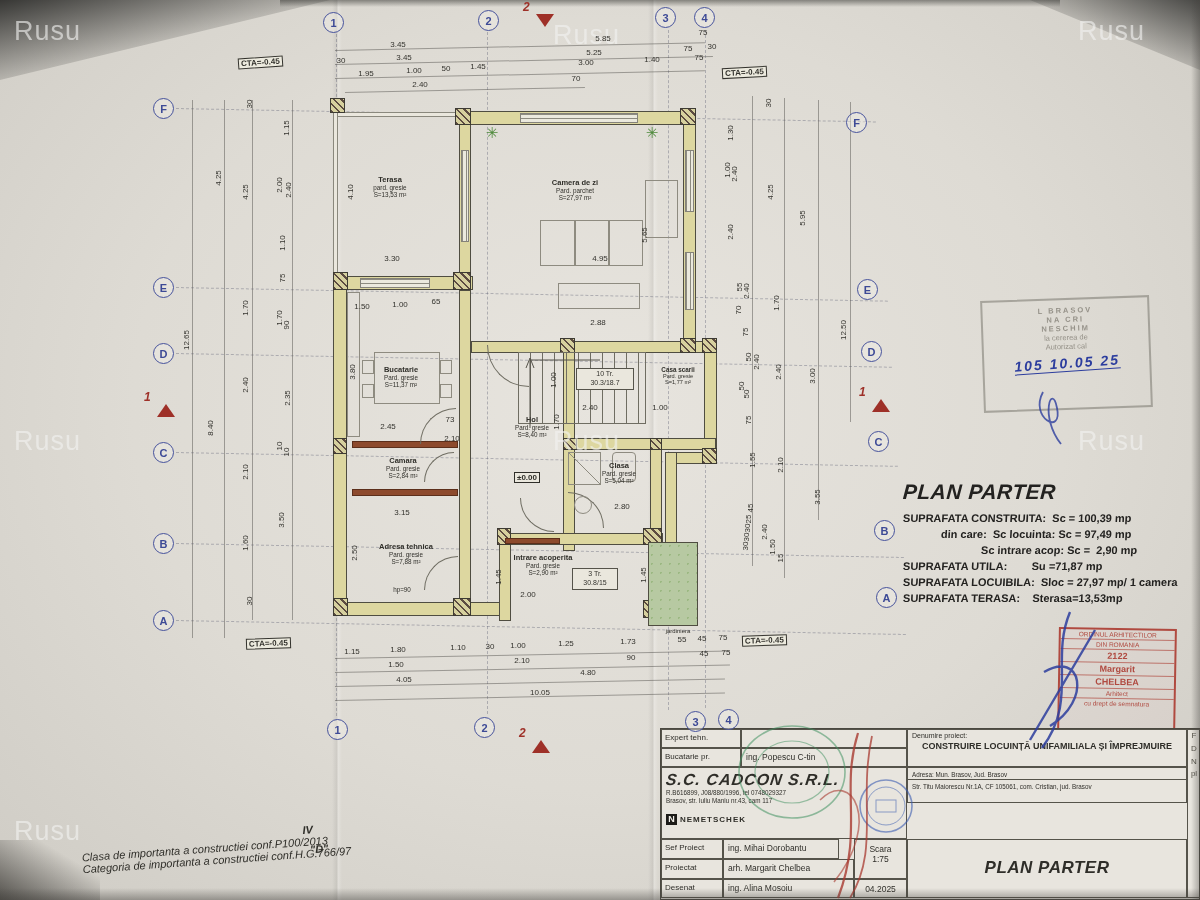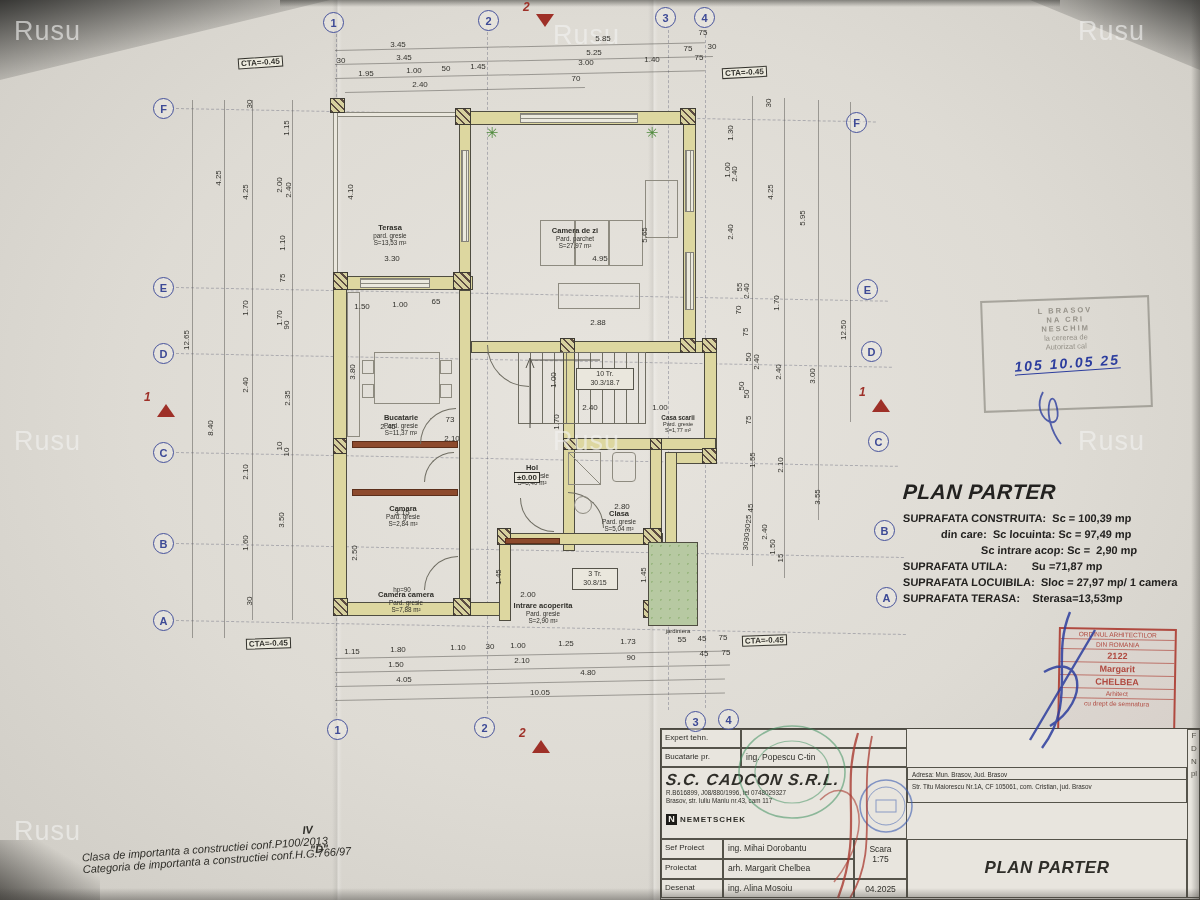--- a/index.html
+++ b/index.html
@@ -41,21 +41,21 @@
   .furn{position:absolute;border:1px solid #8e8b80;box-sizing:border-box;}
   .arc{position:absolute;border:1px solid #6f6d62;border-width:0 0 1px 1px;border-radius:0 0 0 100%;box-sizing:border-box;}
   #stairs{position:absolute;left:518px;top:352px;width:128px;height:72px;border:1px solid #6f6d62;
     background:repeating-linear-gradient(90deg,transparent 0 11px,#6f6d62 11px 12px);box-sizing:border-box;}
   .notebox{position:absolute;border:1px solid #55534a;background:#eae7dd;text-align:center;font-size:7px;color:#34332e;line-height:1.25;padding:1px 2px;}
   #jardiniera{position:absolute;left:648px;top:542px;width:50px;height:84px;border:1px solid #4f4d41;
     background:radial-gradient(circle at 30% 30%,#9cb883 12%,#b7c9a2 13%) 0 0/9px 9px,#c2cfae;box-sizing:border-box;}
   .plant{position:absolute;color:#4f8a3c;font-size:15px;transform:translate(-50%,-50%);}
   
   .room{position:absolute;transform:translate(-50%,0);text-align:center;color:#2f2e29;width:max-content;}
-  .rn{font-size:7.5px;font-weight:bold;margin-top:48px;}
+  .rn{font-size:7.5px;font-weight:bold;}
   .rd{font-size:6.3px;}
   .level{position:absolute;border:1px solid #2f2e29;font-weight:bold;font-size:8px;padding:0 2px;background:#eae7dd;color:#2f2e29;}
   
   #areas{position:absolute;left:903px;top:480px;width:297px;color:#232220;}
   #areas h1{margin:0 0 8px 0;font-size:21px;font-style:italic;letter-spacing:.5px;transform:skewX(-4deg);}
   .area-line{font-weight:bold;font-size:11px;white-space:pre;margin:4px 0;transform:skewX(-3deg);}
   .area-line.i1{padding-left:38px;}
   .area-line.i2{padding-left:78px;}
   
   #stamp-top{position:absolute;left:982px;top:298px;width:165px;height:108px;border:2px solid rgba(120,118,110,.55);transform:rotate(-2deg);color:rgba(125,122,112,.75);text-align:center;font-size:7.5px;}
@@ -226,21 +226,21 @@
     <div class="rn">Bucatarie</div>
       <div class="rd">Pard. gresie</div>
       <div class="rd">S=11,37 m²</div>
   </div>
   <div class="room" style="left:403px;top:456px">
     <div class="rn">Camara</div>
       <div class="rd">Pard. gresie</div>
       <div class="rd">S=2,84 m²</div>
   </div>
   <div class="room" style="left:406px;top:542px">
-    <div class="rn">Camera camera</div>
+    <div class="rn">Adresa tehnica</div>
       <div class="rd">Pard. gresie</div>
       <div class="rd">S=7,88 m²</div>
   </div>
   <div class="room" style="left:402px;top:586px">
     <div class="rd">hp=90</div>
   </div>
   <div class="room" style="left:532px;top:415px">
     <div class="rn">Hol</div>
       <div class="rd">Pard. gresie</div>
       <div class="rd">S=8,40 m²</div>
@@ -310,32 +310,36 @@
     <div class="tb-abs" style="left:0;top:38px;width:246px;height:72px;padding:3px 4px">
       <div id="tb-company">S.C. CADCON S.R.L.</div>
       <div class="tb-tiny">R.B616899, J08/880/1996, tel 0748029327</div>
       <div class="tb-tiny">Brasov, str. Iuliu Maniu nr.43, cam 117</div>
       <div style="margin-top:3px">
         <span id="nlogo">N</span><span style="font-weight:bold;font-size:8px;letter-spacing:1px">NEMETSCHEK</span>
       </div>
     </div>
 
     <div class="tb-abs tb-lab" style="left:0;top:110px;width:62px;height:20px">Sef Proiect</div>
-    <div class="tb-abs tb-val" style="left:62px;top:110px;width:131px;height:20px">ing. Mihai Dorobantu</div>
+    <div class="tb-abs tb-val" style="left:62px;top:110px;width:116px;height:20px">ing. Mihai Dorobantu</div>
     <div class="tb-abs tb-lab" style="left:0;top:130px;width:62px;height:20px">Proiectat</div>
     <div class="tb-abs tb-val" style="left:62px;top:130px;width:131px;height:20px">arh. Margarit Chelbea</div>
     <div class="tb-abs tb-lab" style="left:0;top:150px;width:62px;height:19px">Desenat</div>
     <div class="tb-abs tb-val" style="left:62px;top:150px;width:131px;height:19px">ing. Alina Mosoiu</div>
 
     <div class="tb-abs" style="left:193px;top:110px;width:53px;height:40px;text-align:center;font-size:8.5px;padding-top:4px">
       <div>Scara</div>
         <div style="font-weight:normal">1:75</div>
     </div>
     <div class="tb-abs" style="left:193px;top:150px;width:53px;height:19px;text-align:center;font-size:8.5px;padding-top:4px">04.2025</div>
 
+    <div class="tb-abs" style="left:246px;top:0;width:280px;height:38px">
+      <div class="tb-head">Denumire proiect:</div>
+      <div class="tb-big" style="font-size:9px;padding:2px 2px 0">CONSTRUIRE LOCUINȚĂ UNIFAMILIALA ȘI ÎMPREJMUIRE</div>
+    </div>
     <div class="tb-abs" style="left:246px;top:38px;width:280px;height:36px">
       <div class="tb-tiny" style="padding:3px 0 0 4px;border-bottom:1px solid #55534a">Adresa: Mun. Brasov, Jud. Brasov</div>
       <div class="tb-tiny" style="padding:3px 0 2px 4px">Str. Titu Maiorescu Nr.1A, CF 105061, com. Cristian, jud. Brasov</div>
     </div>
     <div class="tb-abs tb-big" style="left:246px;top:110px;width:280px;height:59px;line-height:56px">
       <span id="tb-plansa">PLAN PARTER</span>
     </div>
 
     <div class="tb-abs" style="left:526px;top:0;width:14px;height:169px">
       <div class="edge-letter" id="tb-edge">

